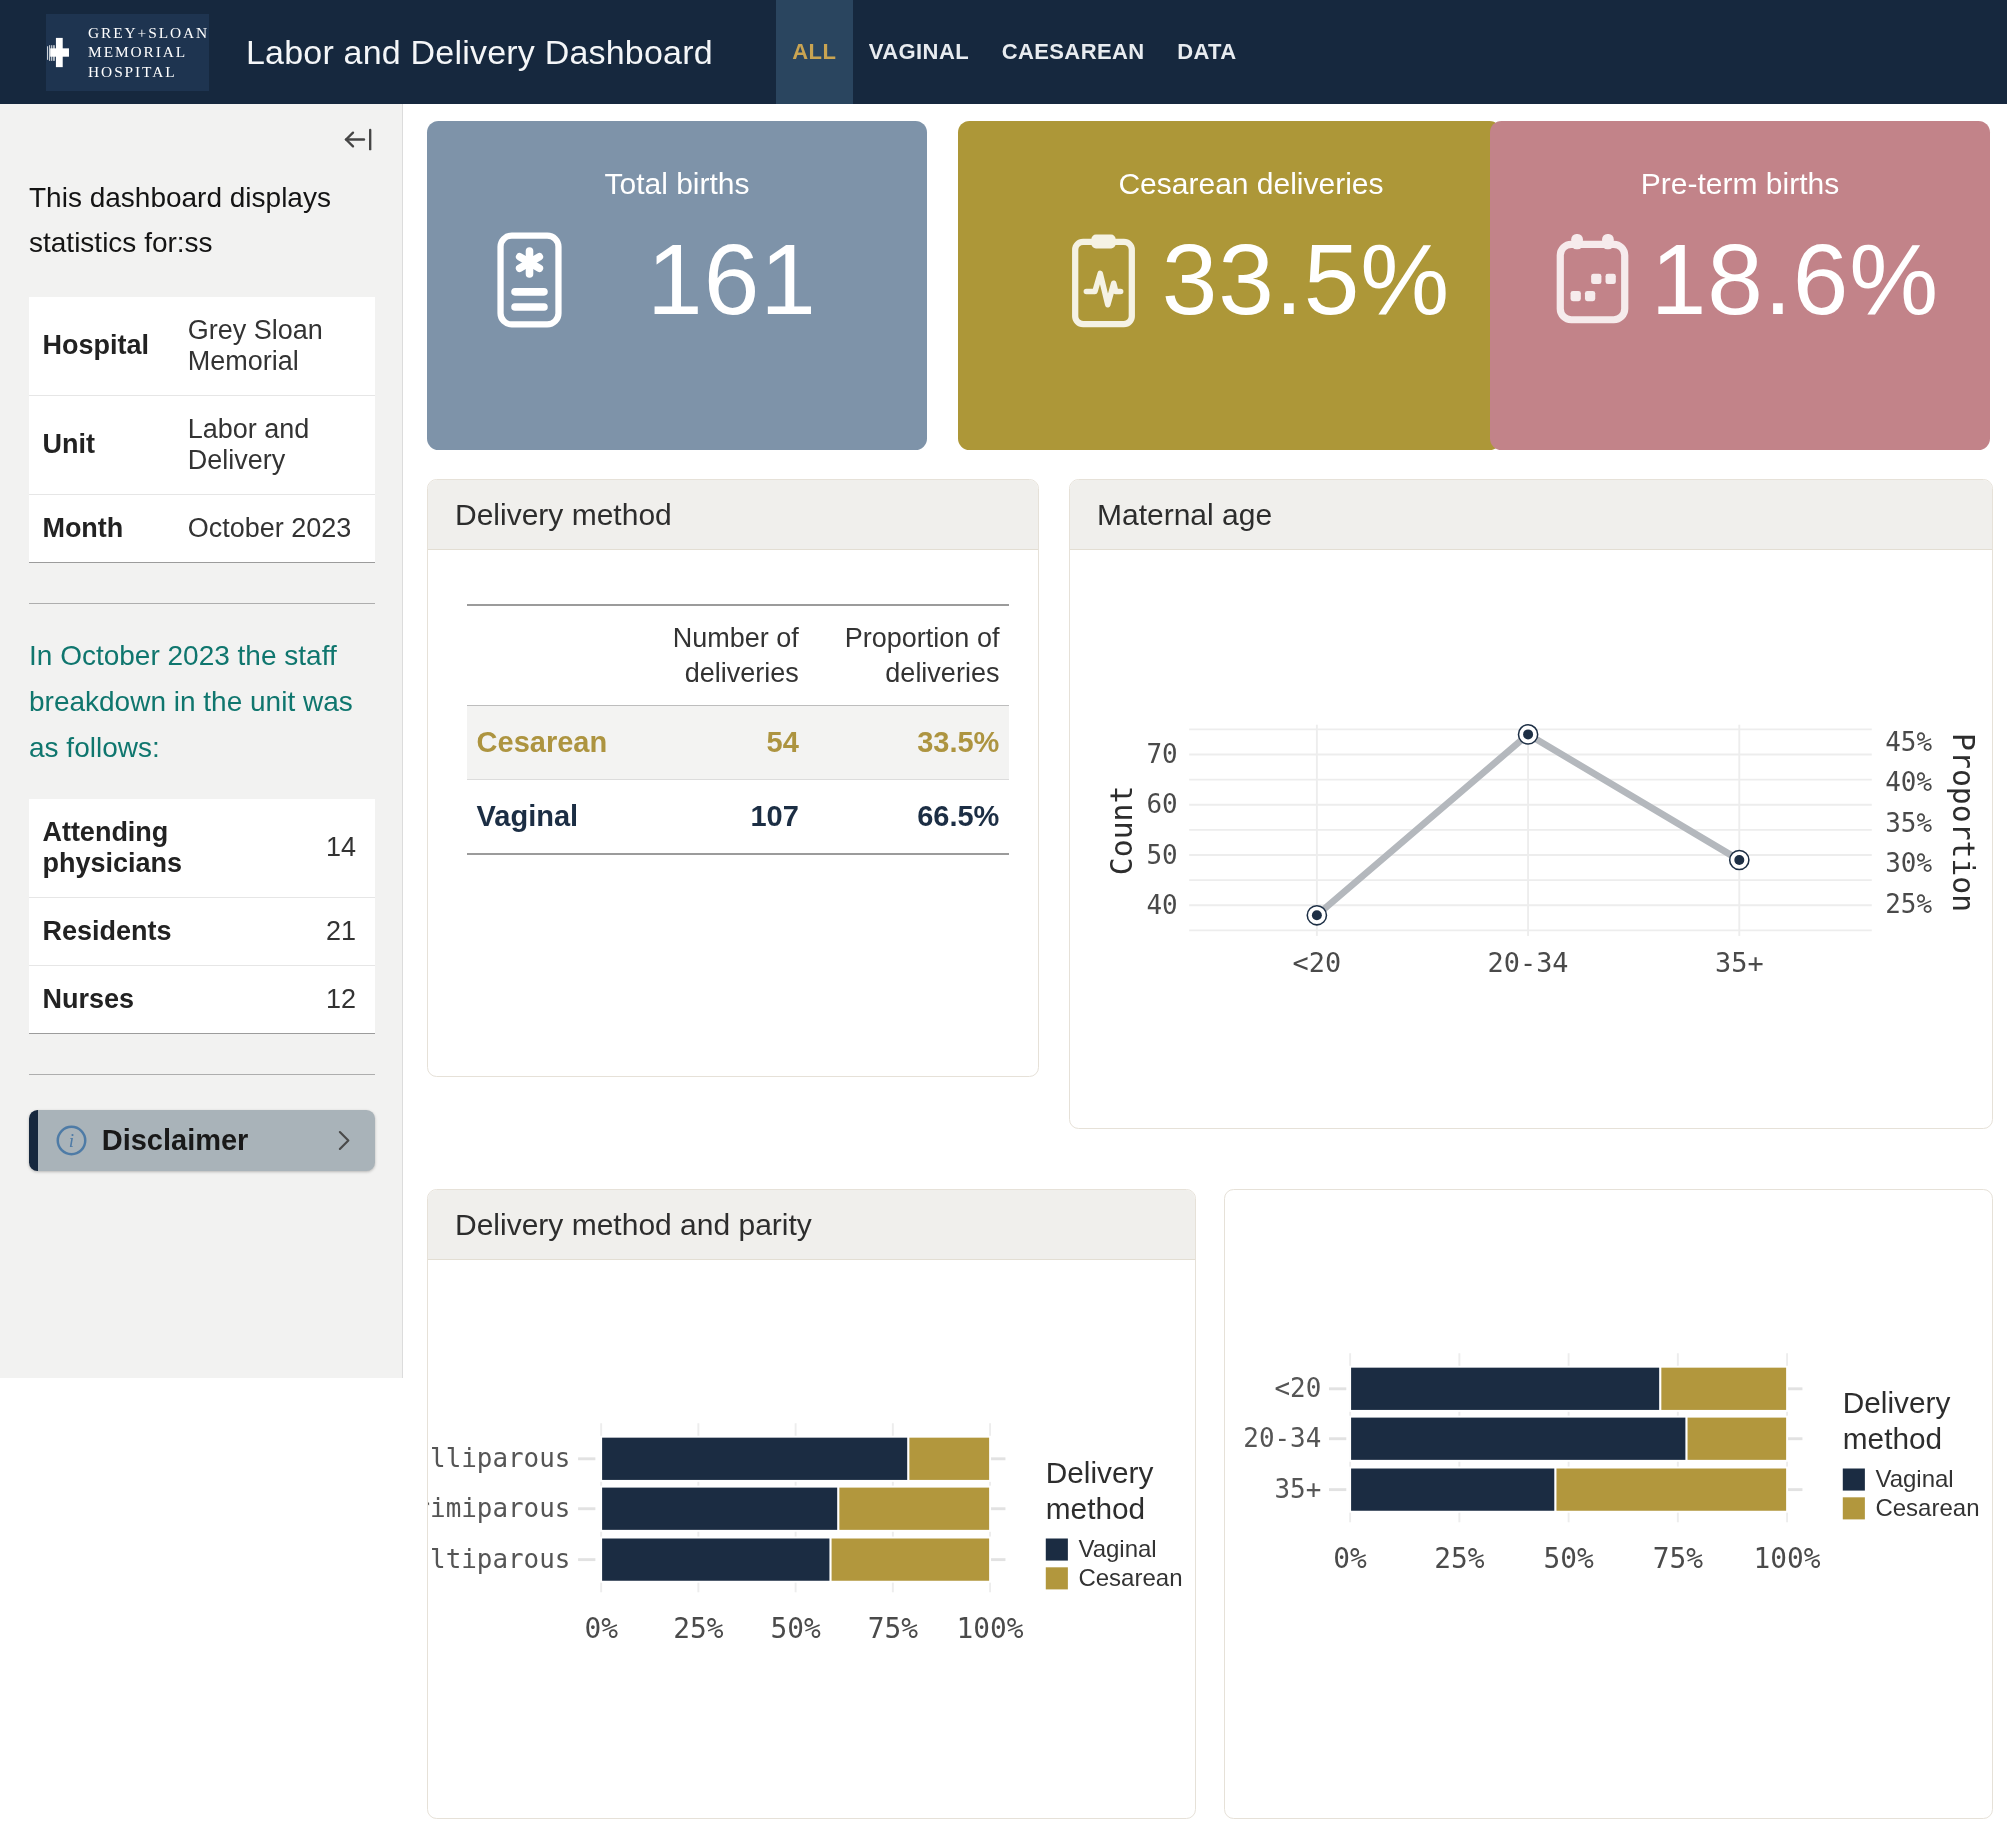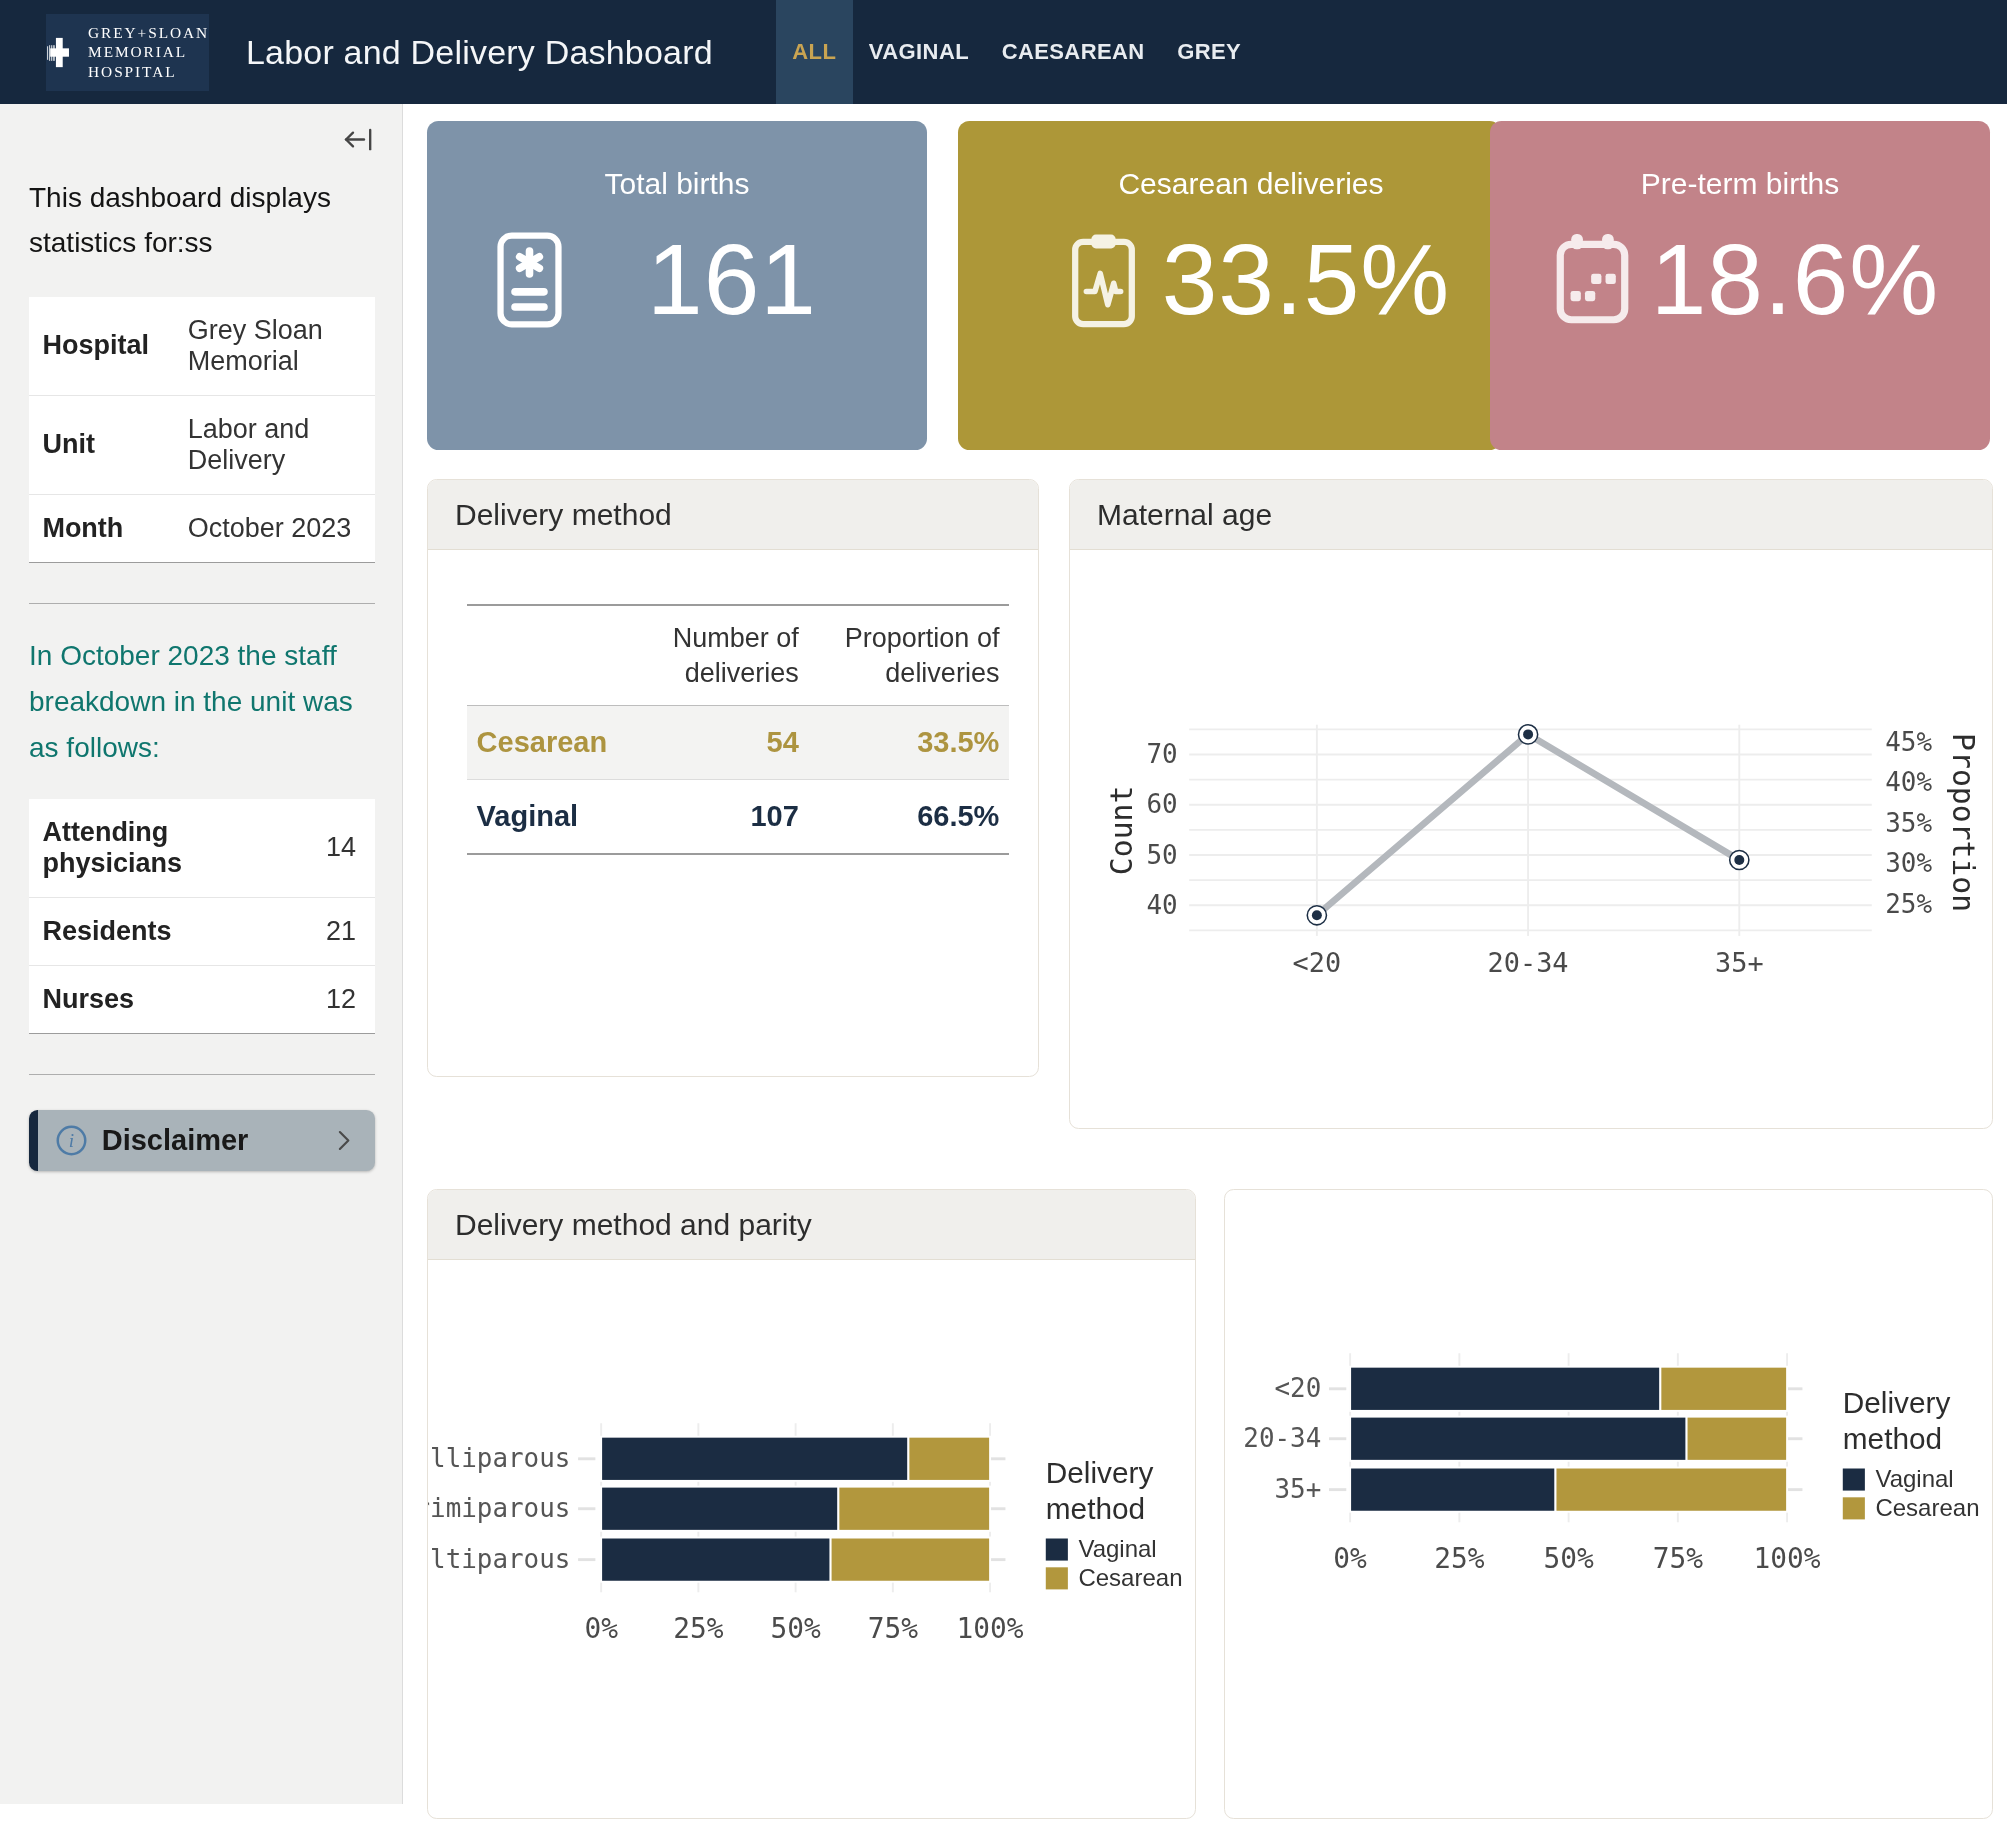--- a/index.html
+++ b/index.html
@@ -10,21 +10,21 @@
   }
   
   .navbar{position:absolute;left:0;top:0;width:2008px;height:104px;background:#16283e;display:flex;align-items:center;}
   .logo-box{margin-left:46px;width:163px;height:77px;background:#1e3450;display:flex;align-items:center;justify-content:center;gap:16px;}
   .logo-text{color:#fff;font-family:"Liberation Serif","DejaVu Serif",serif;font-size:15.4px;letter-spacing:1.9px;line-height:1.25;}
   .app-title{color:#f4f6f8;font-size:34px;font-weight:500;margin-left:37px;letter-spacing:0.2px;}
   .nav-tabs{position:absolute;left:776px;top:0;height:104px;display:flex;}
   .nav-tab{height:104px;display:flex;align-items:center;padding:0 16.3px;color:#e8ecf0;font-size:22px;font-weight:700;letter-spacing:0.4px;cursor:pointer;}
   .nav-tab.active{background:#2a455f;color:#c9a452;}
   
-  .sidebar{position:absolute;left:0;top:104px;width:403px;height:1700px;background:#f2f2f1;border-right:1.9px solid #dcdcdc;box-sizing:border-box;padding:19px 27px 0 29px;}
+  .sidebar{position:absolute;left:0;top:104px;width:403px;height:1274px;background:#f2f2f1;border-right:1.9px solid #dcdcdc;box-sizing:border-box;padding:19px 27px 0 29px;}
   .collapse-row{text-align:right;height:40px;}
   .sidebar-intro{font-size:28px;line-height:1.6;margin:13.4px 0 0 0;color:#141414;}
   .side-table{width:100%;border-collapse:collapse;background:#fff;margin-top:31px;border-bottom:1.9px solid #9c9c9c;}
   .side-table td{padding:18px 13.4px;font-size:27px;border-top:1.4px solid #e6e6e6;}
   .side-table tr:first-child td{border-top:none;}
   .side-table td.lbl{font-weight:700;color:#222;width:42%;}
   .side-table td.val{color:#333;}
   .side-table td.num{text-align:right;color:#333;padding-right:19px;}
   .side-divider{border:none;border-top:1.9px solid #aeaeae;margin:40px 0 0 0;}
   .sidebar-para{font-size:28px;line-height:1.65;margin:29px 0 0 0;color:#0f766e;}
@@ -69,21 +69,21 @@
       <div>GREY+SLOAN</div>
       <div>MEMORIAL</div>
       <div>HOSPITAL</div>
     </div>
   </div>
   <div class="app-title">Labor and Delivery Dashboard</div>
   <div class="nav-tabs">
     <div class="nav-tab active">ALL</div>
     <div class="nav-tab">VAGINAL</div>
     <div class="nav-tab">CAESAREAN</div>
-    <div class="nav-tab">GREY</div>
+    <div class="nav-tab">DATA</div>
   </div>
 </div>
 
 <div class="sidebar">
   <div class="collapse-row">
     <svg width="33" height="33" viewBox="0 0 24 24" style="cursor:pointer;">
       <g stroke="#454545" stroke-width="1.7" fill="none" stroke-linecap="round">
         <line x1="16" y1="12" x2="3" y2="12"></line>
         <polyline points="8,7 3,12 8,17" fill="none"></polyline>
         <line x1="20.5" y1="5" x2="20.5" y2="19"></line>

